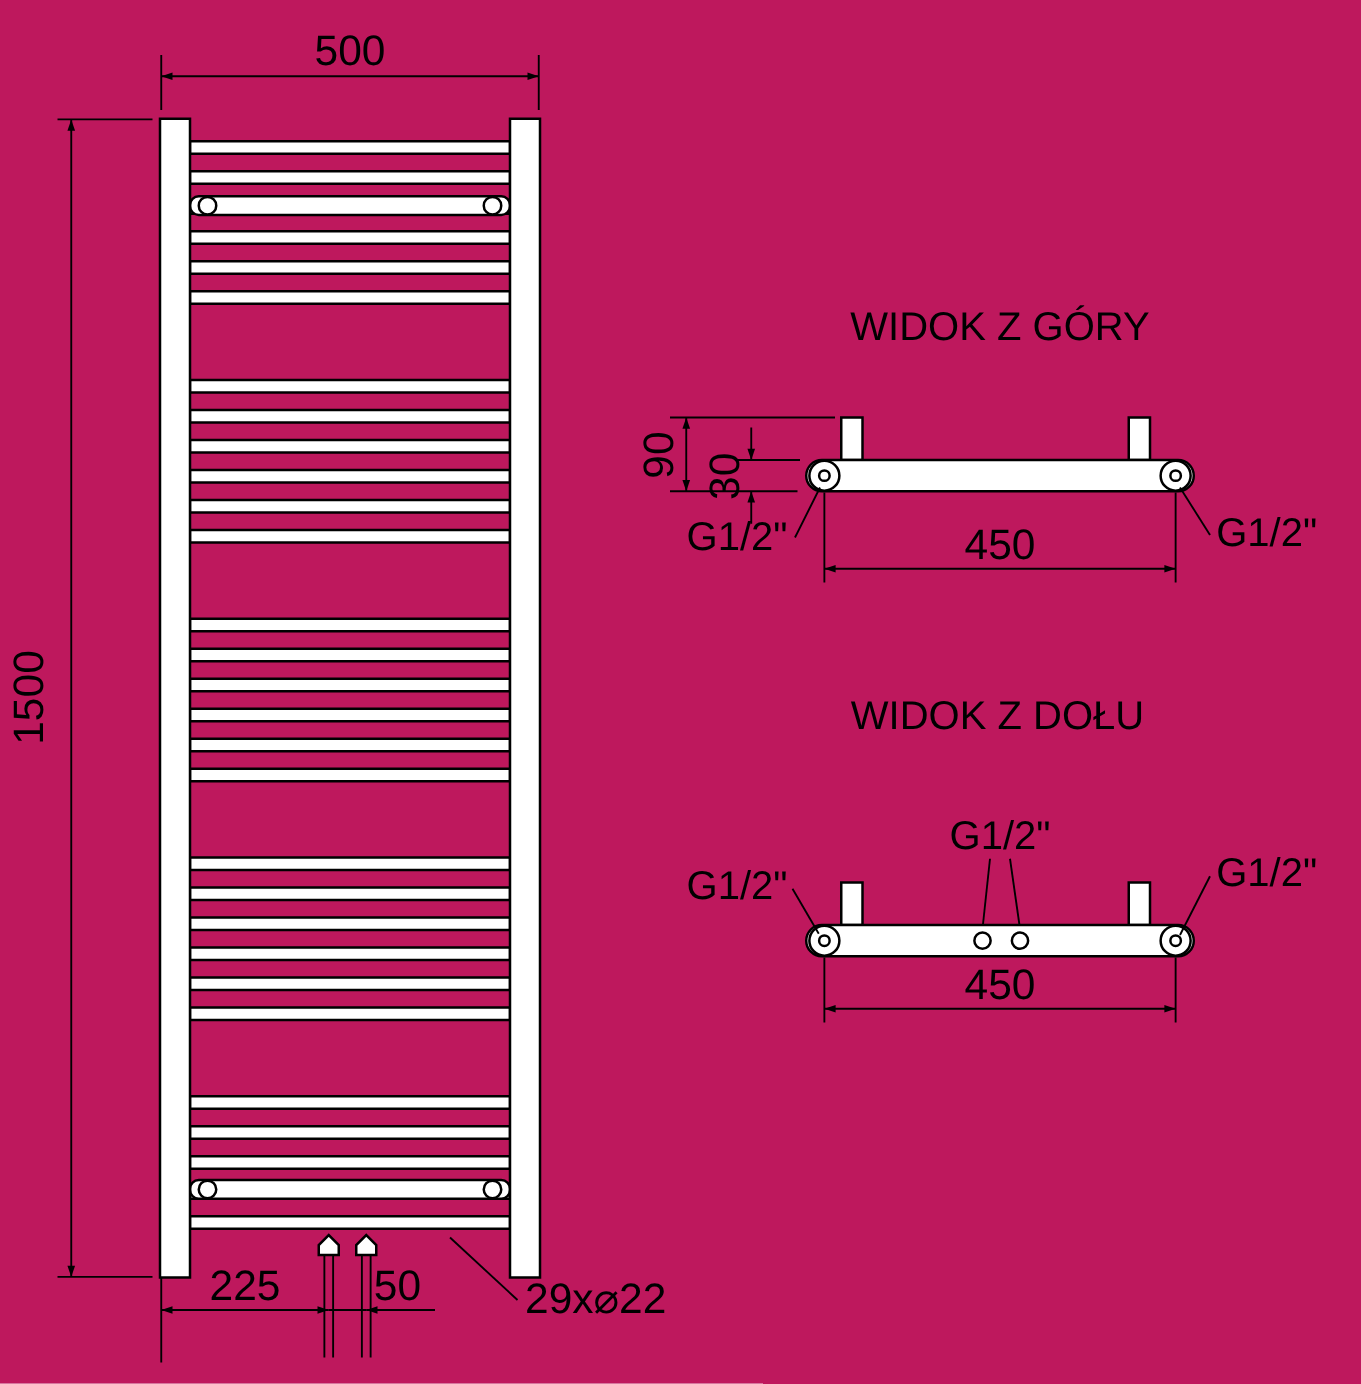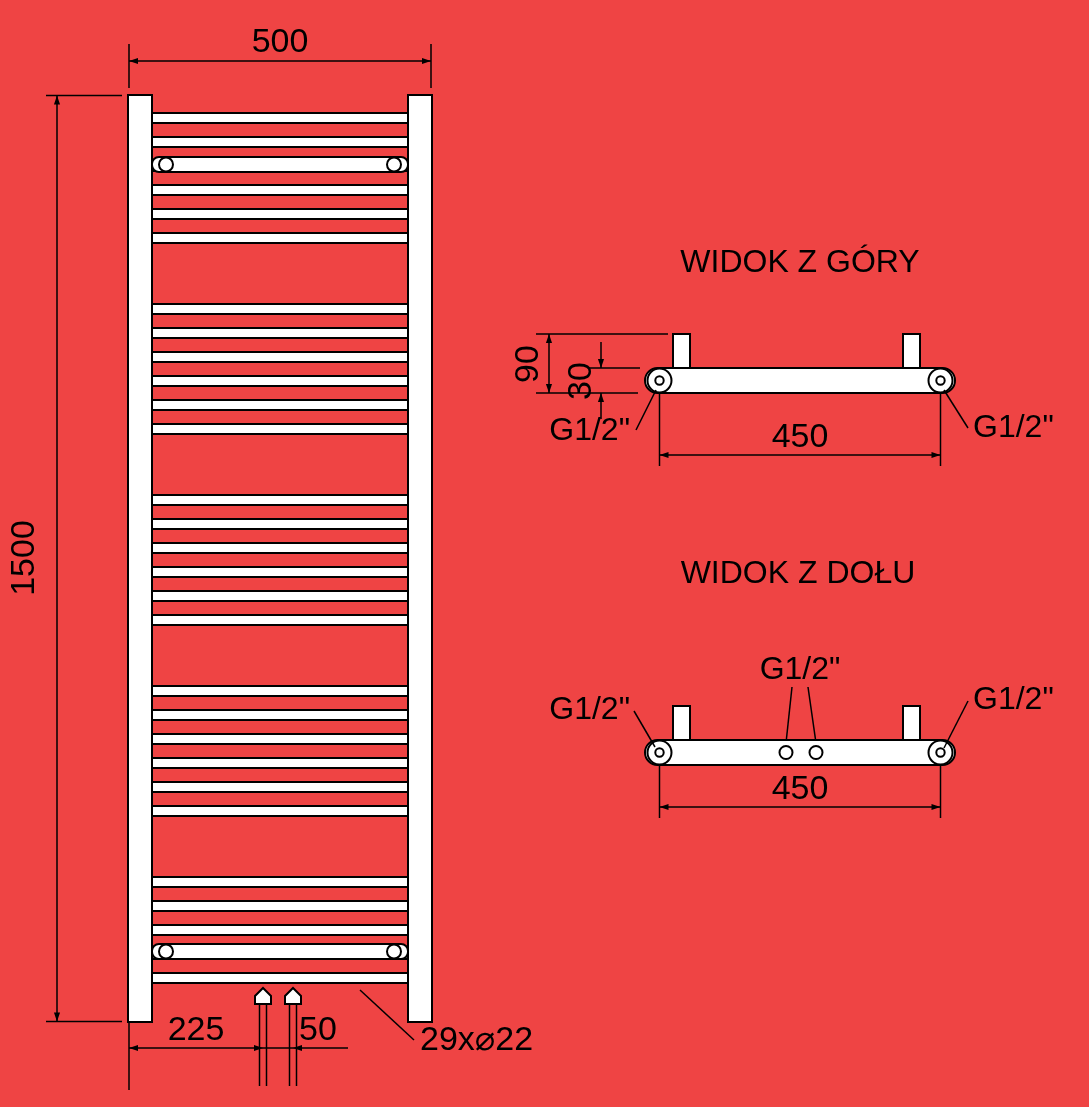--- a/index.html
+++ b/index.html
@@ -1,19 +1,19 @@
 <!DOCTYPE html>
 <html><head>
 <meta charset="utf-8">
 <style>
   html,body{margin:0;padding:0;background:#ffffff;}
   .canvas{
     position:relative;
     width:1089px;height:1107px;
-    background:#ef4444;
+    background:#be185d;
     overflow:hidden;
     font-family:"Liberation Sans", sans-serif;
   }
   svg{display:block;}
   .outline{fill:#ffffff;stroke:#000000;stroke-width:2;}
   .dimline{fill:none;stroke:#000000;stroke-width:1.5;}
   .leader{fill:none;stroke:#000000;stroke-width:1.5;}
   .dim-text{font-family:"Liberation Sans", sans-serif;font-size:34px;fill:#000000;}
   .title-text{font-family:"Liberation Sans", sans-serif;font-size:32px;fill:#000000;}
   .conn-text{font-family:"Liberation Sans", sans-serif;font-size:32px;fill:#000000;}

